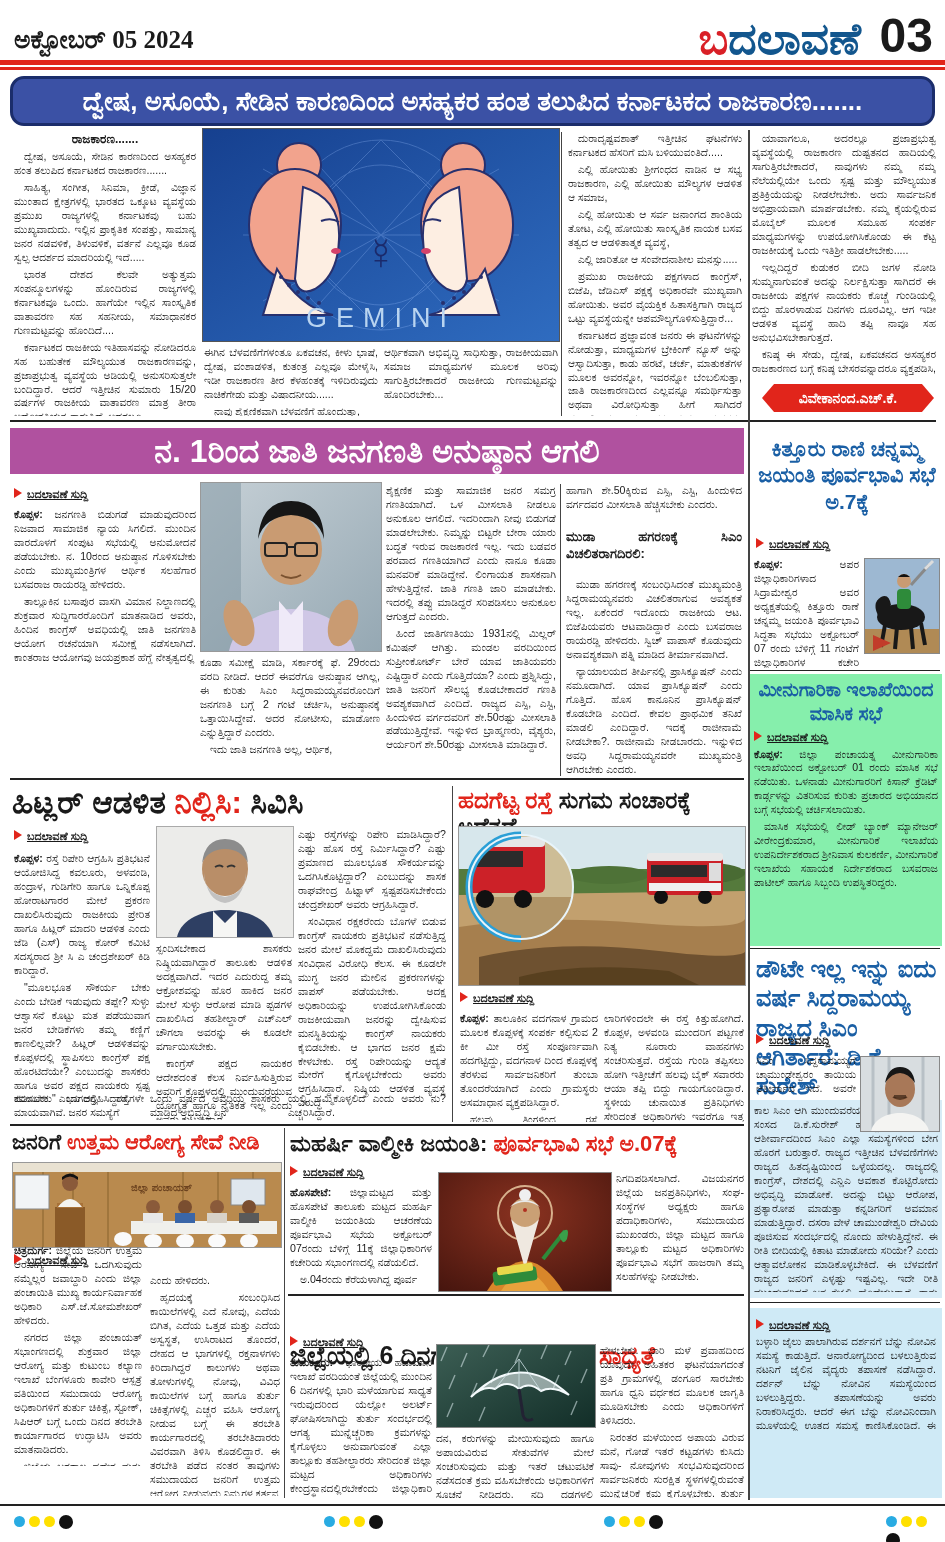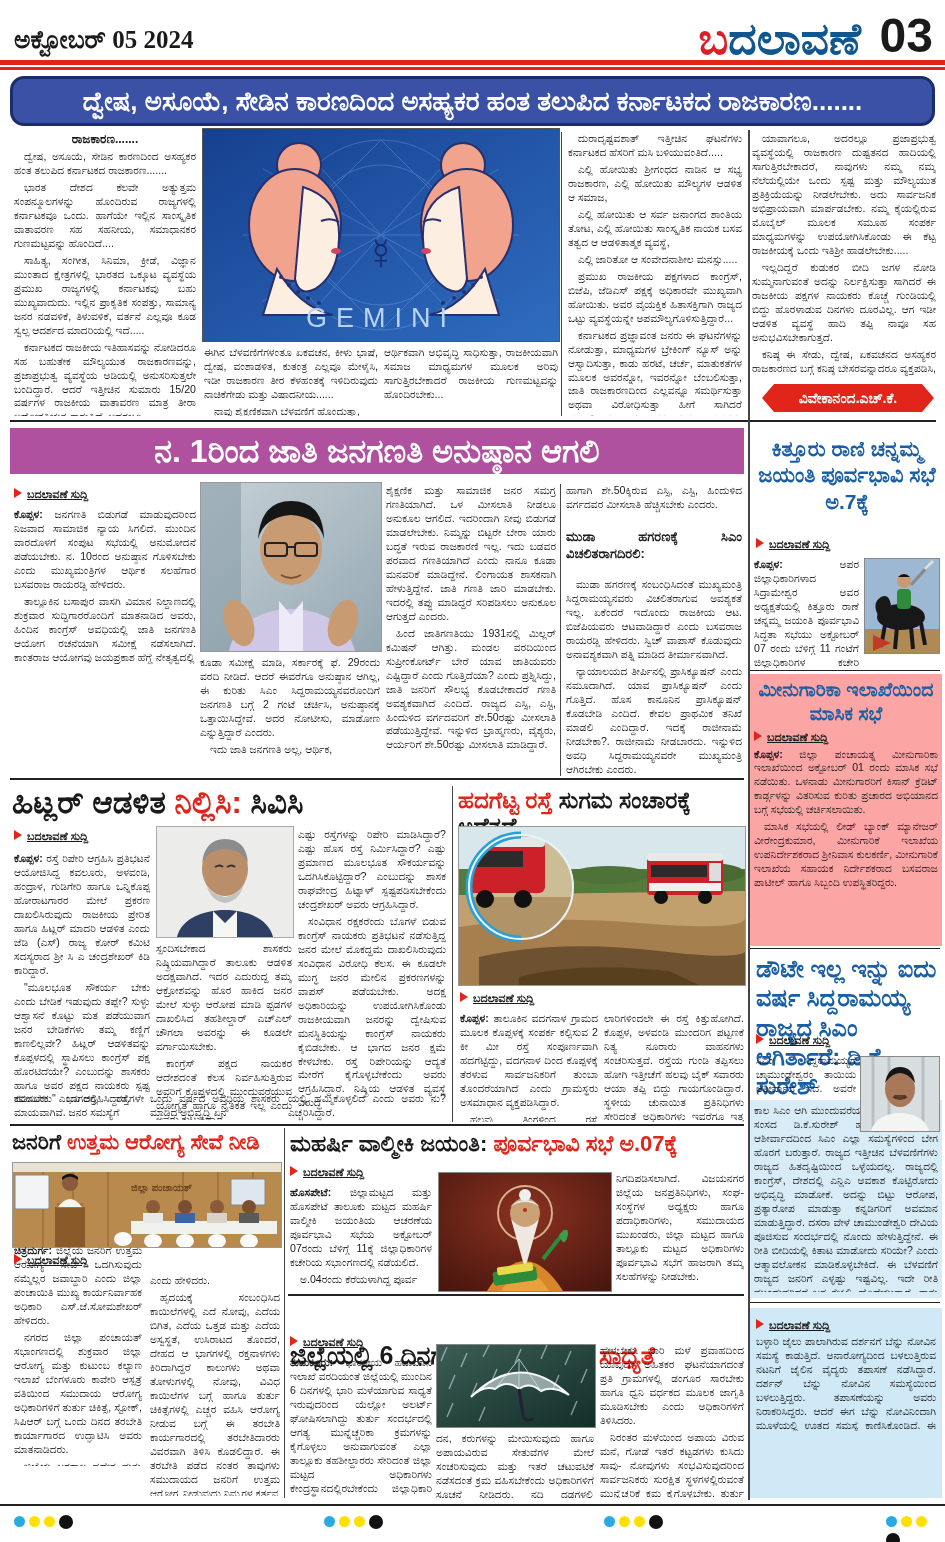--- a/index.html
+++ b/index.html
@@ -30,22 +30,22 @@
     <span style="color:#d92027">ಬ</span><span style="color:#12568e">ದಲಾವಣೆ</span>
   </div>
   <div class="abs" style="right:12px;top:8px;font-size:48px;font-weight:bold">03</div>
   <div class="abs" style="left:0;top:60px;width:945px;height:10px;background:linear-gradient(#e1251b 0 50%,#ffffff 50% 72%,#e1251b 72% 100%)"></div>
 
   <div class="abs center" style="left:10px;top:76px;width:919px;height:44px;background:#3b51a5;border:3px solid #1b2d6b;border-radius:14px;color:#fff;font-size:26px;font-weight:bold;line-height:44px;overflow:hidden">ದ್ವೇಷ, ಅಸೂಯೆ, ಸೇಡಿನ ಕಾರಣದಿಂದ ಅಸಹ್ಯಕರ ಹಂತ ತಲುಪಿದ ಕರ್ನಾಟಕದ ರಾಜಕಾರಣ.......</div>
 
   <div class="abs center" style="left:14px;top:132px;width:182px;font-size:12px;font-weight:bold">ರಾಜಕಾರಣ.......</div>
   <div class="abs col" style="left:14px;top:150px;width:182px;height:266px">
     <div class="para">ದ್ವೇಷ, ಅಸೂಯೆ, ಸೇಡಿನ ಕಾರಣದಿಂದ ಅಸಹ್ಯಕರ ಹಂತ ತಲುಪಿದ ಕರ್ನಾಟಕದ ರಾಜಕಾರಣ.......</div>
+    <div class="para">ಸಾಹಿತ್ಯ, ಸಂಗೀತ, ಸಿನಿಮಾ, ಕ್ರೀಡೆ, ವಿಜ್ಞಾನ ಮುಂತಾದ ಕ್ಷೇತ್ರಗಳಲ್ಲಿ ಭಾರತದ ಒಕ್ಕೂಟ ವ್ಯವಸ್ಥೆಯ ಪ್ರಮುಖ ರಾಜ್ಯಗಳಲ್ಲಿ ಕರ್ನಾಟಕವು ಬಹು ಮುಖ್ಯವಾದುದು. ಇಲ್ಲಿನ ಪ್ರಾಕೃತಿಕ ಸಂಪತ್ತು, ಸಾಮಾನ್ಯ ಜನರ ನಡವಳಿಕೆ, ತಿಳುವಳಿಕೆ, ವರ್ತನೆ ಎಲ್ಲವೂ ಕೂಡ ಸ್ವಲ್ಪ ಆದರ್ಶದ ಮಾದರಿಯಲ್ಲಿ ಇದೆ.....</div>
     <div class="para">ಭಾರತ ದೇಶದ ಕೆಲವೇ ಅತ್ಯುತ್ತಮ ಸಂಪನ್ಮೂಲಗಳನ್ನು ಹೊಂದಿರುವ ರಾಜ್ಯಗಳಲ್ಲಿ ಕರ್ನಾಟಕವೂ ಒಂದು. ಹಾಗೆಯೇ ಇಲ್ಲಿನ ಸಾಂಸ್ಕೃತಿಕ ವಾತಾವರಣ ಸಹ ಸಹನೀಯ, ಸಮಾಧಾನಕರ ಗುಣಮಟ್ಟವನ್ನು ಹೊಂದಿದೆ....</div>
-    <div class="para">ಸಾಹಿತ್ಯ, ಸಂಗೀತ, ಸಿನಿಮಾ, ಕ್ರೀಡೆ, ವಿಜ್ಞಾನ ಮುಂತಾದ ಕ್ಷೇತ್ರಗಳಲ್ಲಿ ಭಾರತದ ಒಕ್ಕೂಟ ವ್ಯವಸ್ಥೆಯ ಪ್ರಮುಖ ರಾಜ್ಯಗಳಲ್ಲಿ ಕರ್ನಾಟಕವು ಬಹು ಮುಖ್ಯವಾದುದು. ಇಲ್ಲಿನ ಪ್ರಾಕೃತಿಕ ಸಂಪತ್ತು, ಸಾಮಾನ್ಯ ಜನರ ನಡವಳಿಕೆ, ತಿಳುವಳಿಕೆ, ವರ್ತನೆ ಎಲ್ಲವೂ ಕೂಡ ಸ್ವಲ್ಪ ಆದರ್ಶದ ಮಾದರಿಯಲ್ಲಿ ಇದೆ.....</div>
     <div class="para">ಕರ್ನಾಟಕದ ರಾಜಕೀಯ ಇತಿಹಾಸವನ್ನು ನೋಡಿದರೂ ಸಹ ಬಹುತೇಕ ಮೌಲ್ಯಯುತ ರಾಜಕಾರಣವನ್ನು, ಪ್ರಜಾಪ್ರಭುತ್ವ ವ್ಯವಸ್ಥೆಯ ಅಡಿಯಲ್ಲಿ ಅನುಸರಿಸುತ್ತಲೇ ಬಂದಿದ್ದಾರೆ. ಆದರೆ ಇತ್ತೀಚಿನ ಸುಮಾರು 15/20 ವರ್ಷಗಳ ರಾಜಕೀಯ ವಾತಾವರಣ ಮಾತ್ರ ತೀರಾ ಅಧೋಗತಿಯತ್ತ ಸಾಗುತ್ತಿದೆ. ಅದರಲ್ಲೂ</div>
   </div>
 
   <div class="abs imgbox" style="left:202px;top:128px;width:356px;height:212px">
     <svg width="356" height="212" viewBox="0 0 356 212">
       <defs>
         <linearGradient id="gbg" x1="0" y1="0" x2="1" y2="1">
           <stop offset="0" stop-color="#16408f"></stop>
             <stop offset="1" stop-color="#2f6cc0"></stop>
         </linearGradient>
@@ -450,21 +450,21 @@
         <line x1="46" y1="26" x2="64" y2="6" stroke="#888" stroke-width="3"></line>
         <line x1="60" y1="10" x2="68" y2="2" stroke="#ddd" stroke-width="3"></line>
         <path d="M8,76 L26,84 L8,92 Z" fill="#c23b2a"></path>
       </svg>
     </span>
     <b>ಕೊಪ್ಪಳ:</b> <span>ಅಪರ ಜಿಲ್ಲಾಧಿಕಾರಿಗಳಾದ ಸಿದ್ರಾಮೇಶ್ವರ ಅವರ ಅಧ್ಯಕ್ಷತೆಯಲ್ಲಿ ಕಿತ್ತೂರು ರಾಣೆ ಚನ್ನಮ್ಮ ಜಯಂತಿ ಪೂರ್ವಭಾವಿ ಸಿದ್ಧತಾ ಸಭೆಯು ಅಕ್ಟೋಬರ್ 07 ರಂದು ಬೆಳಿಗ್ಗೆ 11 ಗಂಟೆಗೆ ಜಿಲ್ಲಾಧಿಕಾರಿಗಳ ಕಚೇರಿ ಸಭಾಂಗಣದಲ್ಲಿ ನಿಗದಿಪಡಿಸಲಾಗಿದೆ. ಈ ಸಭೆಗೆ ವಿವಿಧ ಸಂಘ ಸಂಸ್ಥೆಗಳ ಸದಸ್ಯರು, ಸಾರ್ವಜನಿಕರು ಮತ್ತು ಅಧಿಕಾರಿಗಳು ಹಾಜರಾಗಲು ಕನ್ನಡ ಮತ್ತು ಸಂಸ್ಕೃತ ಇಲಾವೆಯ ಸಹಾಯಕ ನಿರ್ದೇಶಕರು ಪ್ರಕಟಣೆಯಲ್ಲಿ ತಿಳಿಸಿದ್ದಾರೆ.</span>
   </div>
 
   <div class="abs rule" style="left:750px;top:670px;width:190px;height:1px"></div>
 
-  <div class="abs" style="left:750px;top:674px;width:192px;height:272px;background:#fca5a5;padding:4px 4px;box-sizing:border-box">
+  <div class="abs" style="left:750px;top:674px;width:192px;height:272px;background:#86efac;padding:4px 4px;box-sizing:border-box">
     <div class="hl center" style="font-size:19px;color:#1a5fa5;line-height:1.25">ಮೀನುಗಾರಿಕಾ ಇಲಾಖೆಯಿಂದ ಮಾಸಿಕ ಸಭೆ</div>
     <div class="byline" style="margin:5px 0 4px">
       <span class="tri"></span><u>ಬದಲಾವಣೆ ಸುದ್ದಿ</u>
     </div>
     <div class="col" style="height:196px">
       <div class="para" style="text-indent:0"><b>ಕೊಪ್ಪಳ:</b> <span>ಜಿಲ್ಲಾ ಪಂಚಾಯತ್ನ ಮೀನುಗಾರಿಕಾ ಇಲಾಖೆಯಿಂದ ಅಕ್ಟೋಬರ್ 01 ರಂದು ಮಾಸಿಕ ಸಭೆ ನಡೆಯಿತು. ಒಳನಾಡು ಮೀನುಗಾರರಿಗೆ ಕಿಸಾನ್ ಕ್ರೆಡಿಟ್ ಕಾರ್ಡ್ಗಳನ್ನು ವಿತರಿಸುವ ಕುರಿತು ಪ್ರಚಾರದ ಅಭಿಯಾನದ ಬಗ್ಗೆ ಸಭೆಯಲ್ಲಿ ಚರ್ಚಿಸಲಾಯಿತು.</span></div>
       <div class="para">ಮಾಸಿಕ ಸಭೆಯಲ್ಲಿ ಲೀಡ್ ಬ್ಯಾಂಕ್ ಮ್ಯಾನೇಜರ್ ವೀರೇಂದ್ರಕುಮಾರ, ಮೀನುಗಾರಿಕೆ ಇಲಾಖೆಯ ಉಪನಿರ್ದೇಶಕರಾದ ಶ್ರೀನಿವಾಸ ಕುಲಕರ್ಣಿ, ಮೀನುಗಾರಿಕೆ ಇಲಾಖೆಯ ಸಹಾಯಕ ನಿರ್ದೇಶಕರಾದ ಬಸವರಾಜ ಪಾಟೀಲ್ ಹಾಗೂ ಸಿಬ್ಬಂದಿ ಉಪಸ್ಥಿತರಿದ್ದರು.</div>
     </div>
   </div>
 

